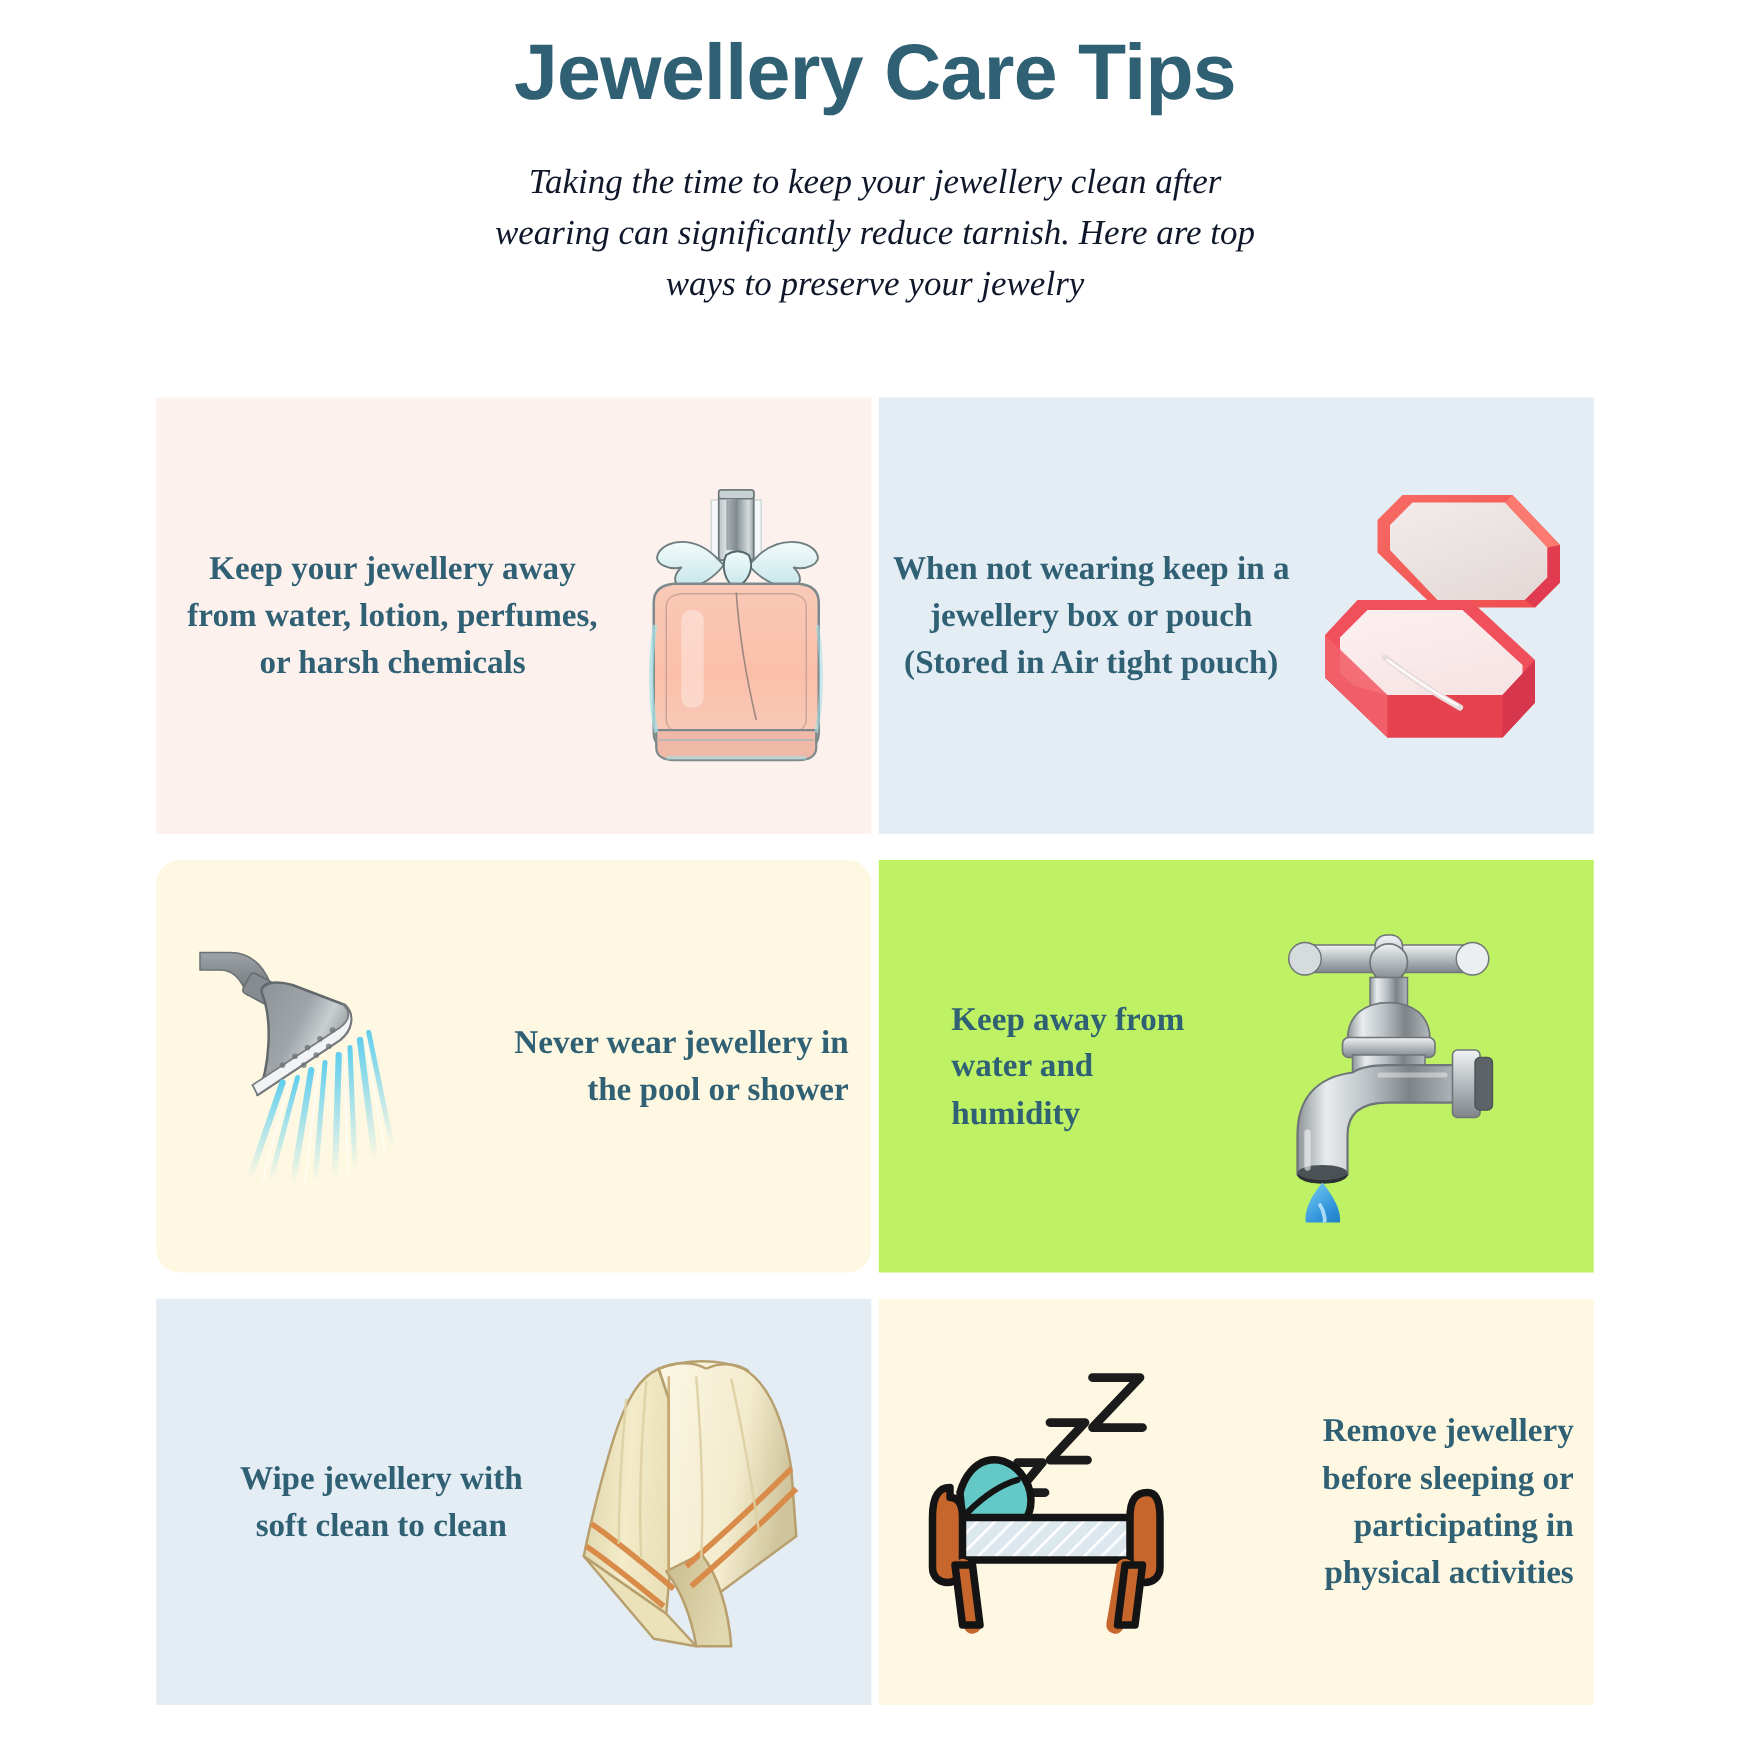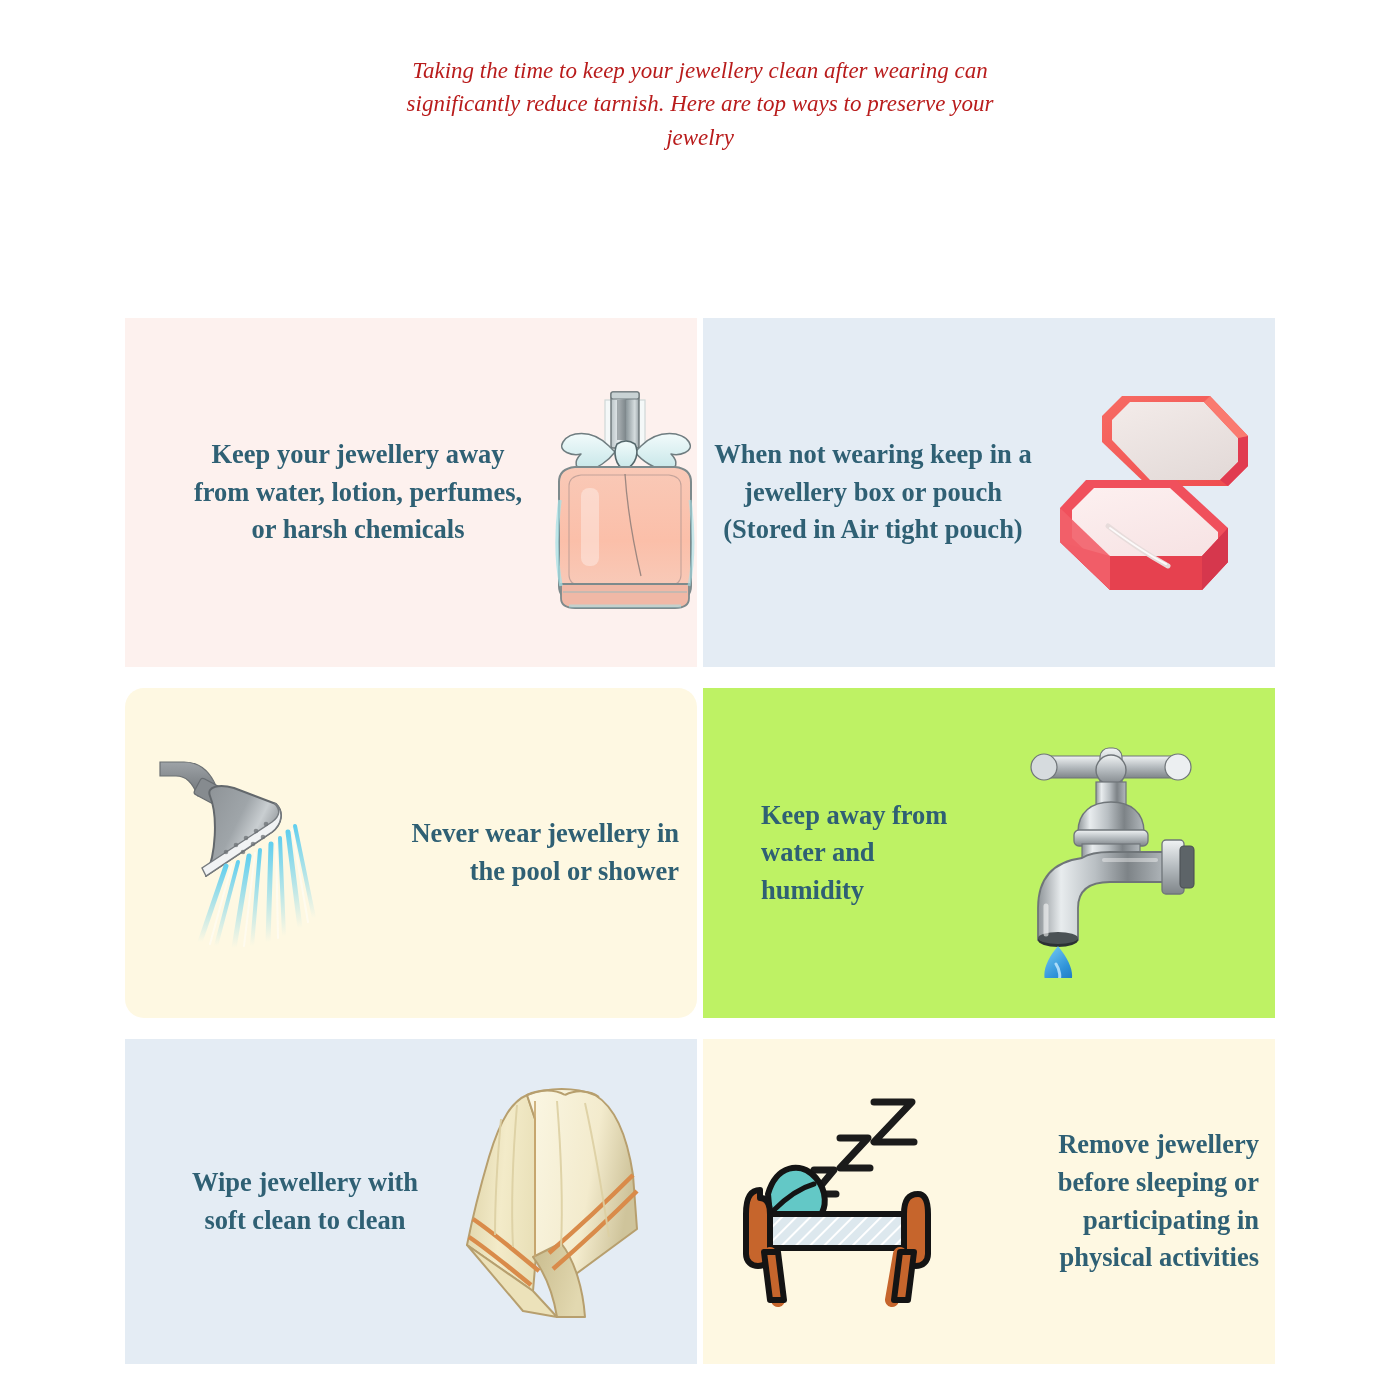--- a/index.html
+++ b/index.html
@@ -29,23 +29,23 @@
     letter-spacing: -0.5px;
     color: #2f6074;
     line-height: 1.15;
   }
 
   .page-subtitle {
     margin: 32px auto 0;
     width: 620px;
     font-family: "Liberation Serif", "DejaVu Serif", serif;
     font-style: italic;
-    font-size: 23px;
+    font-size: 28px;
     line-height: 1.45;
-    color: #b91c1c;
+    color: #0f172a;
   }
 
   
   .tips-grid {
     position: absolute;
     left: 125px;
     top: 318px;
     width: 1150px;
     display: grid;
     grid-template-columns: 572px 572px;
@@ -75,40 +75,41 @@
 
   .tip-art {
     flex: 1 1 auto;
     display: flex;
     align-items: center;
     justify-content: center;
     position: relative;
   }
 
   
-  .card-1 .tip-text { width: 360px; padding-left: 18px; text-align: center; margin-left: 44px; }
+  .card-1 .tip-text { width: 360px; padding-left: 18px; text-align: center; }
   .card-1 .tip-art  { padding-right: 6px; }
 
   .card-2 .tip-text { width: 340px; text-align: center; }
 
   .card-3 .tip-text { width: 300px; padding-right: 18px; text-align: right; }
   .card-4 .tip-text { width: 260px; padding-left: 58px; text-align: left; }
 
   .card-5 .tip-text { width: 300px; padding-left: 60px; text-align: center; }
   .card-6 .tip-text { width: 270px; padding-right: 16px; text-align: right; }
 
   
   svg.art { display: block; }
 
   .z-layer { pointer-events: none; }
 </style>
 </head>
 <body>
 
 <div class="header">
+  <h1 class="page-title">Jewellery Care Tips</h1>
   <p class="page-subtitle">Taking the time to keep your jewellery clean after wearing can significantly reduce tarnish. Here are top ways to preserve your jewelry</p>
 </div>
 
 <div class="tips-grid">
 
   <div class="tip-card img-right card-1" style="background:#fdf1ee;">
     <div class="tip-text">Keep your jewellery away from water, lotion, perfumes, or harsh chemicals</div>
     <div class="tip-art">
       <span>
         <svg class="art" width="190" height="245" viewBox="0 0 190 245">

